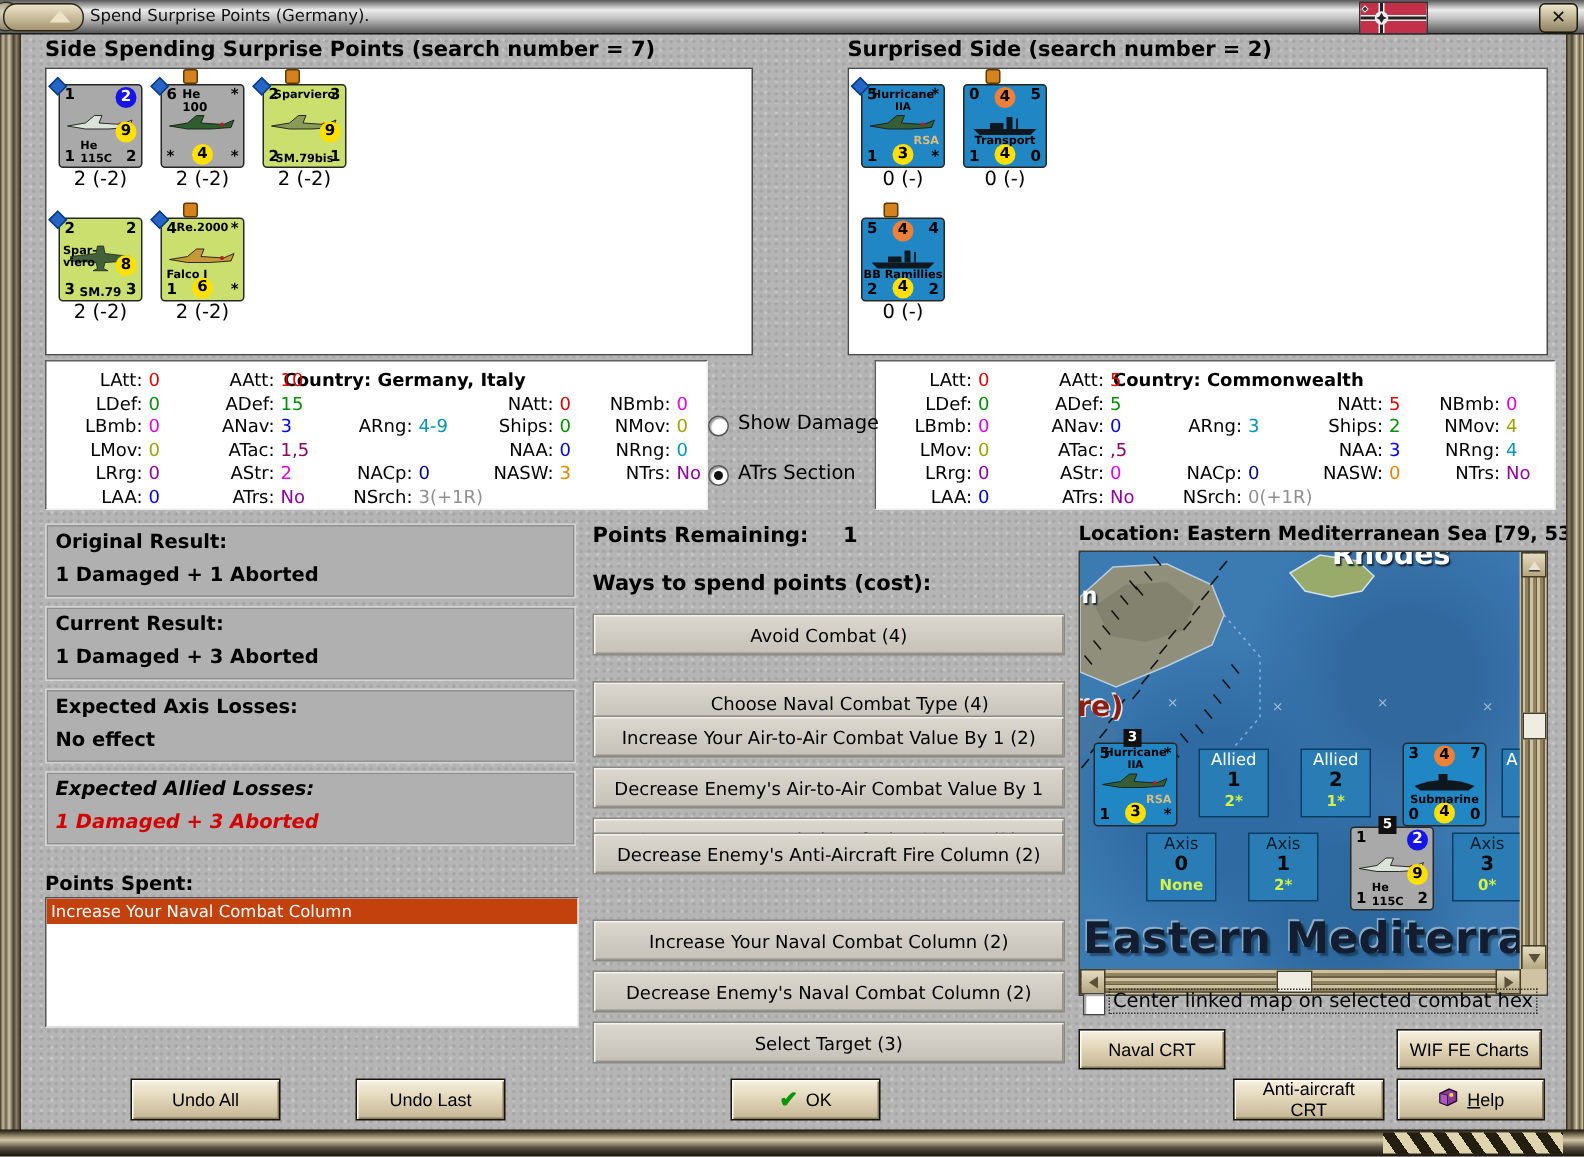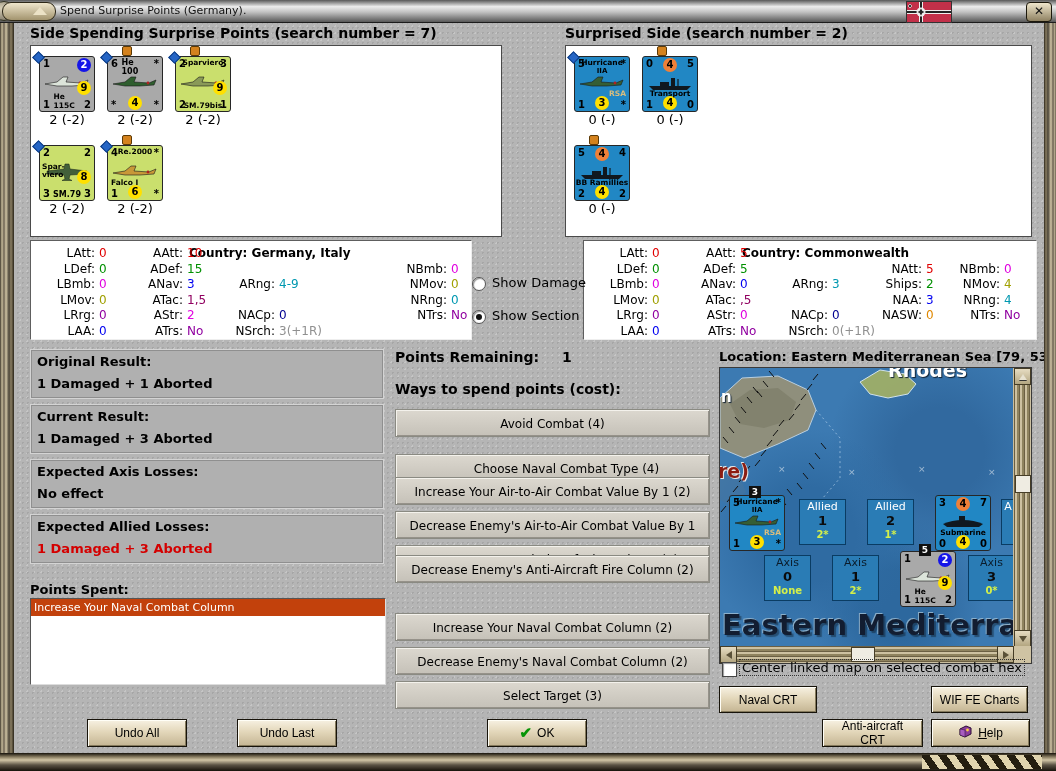--- a/index.html
+++ b/index.html
@@ -316,20 +316,28 @@
           <div class="srow"><span class="lbl">ATrs:</span><span class="val" style="color: rgb(144, 0, 160);">No</span></div>
         </div>
         <div class="scol sc3">
           <div class="srow"></div>
           <div class="srow"></div>
           <div class="srow"><span class="lbl">ARng:</span><span class="val" style="color: rgb(0, 152, 176);">4-9</span></div>
           <div class="srow"></div>
           <div class="srow"><span class="lbl">NACp:</span><span class="val" style="color: rgb(0, 0, 144);">0</span></div>
           <div class="srow"><span class="lbl">NSrch:</span><span class="val" style="color: rgb(144, 144, 144);">3(+1R)</span></div>
         </div>
+        <div class="scol sc4">
+          <div class="srow"></div>
+          <div class="srow"><span class="lbl">NAtt:</span><span class="val" style="color: rgb(224, 0, 0);">0</span></div>
+          <div class="srow"><span class="lbl">Ships:</span><span class="val" style="color: rgb(0, 144, 0);">0</span></div>
+          <div class="srow"><span class="lbl">NAA:</span><span class="val" style="color: rgb(0, 0, 240);">0</span></div>
+          <div class="srow"><span class="lbl">NASW:</span><span class="val" style="color: rgb(224, 136, 0);">3</span></div>
+          <div class="srow"></div>
+        </div>
         <div class="scol sc5">
           <div class="srow"></div>
           <div class="srow"><span class="lbl">NBmb:</span><span class="val" style="color: rgb(224, 0, 224);">0</span></div>
           <div class="srow"><span class="lbl">NMov:</span><span class="val" style="color: rgb(160, 160, 0);">0</span></div>
           <div class="srow"><span class="lbl">NRng:</span><span class="val" style="color: rgb(0, 152, 176);">0</span></div>
           <div class="srow"><span class="lbl">NTrs:</span><span class="val" style="color: rgb(144, 0, 160);">No</span></div>
           <div class="srow"></div>
         </div>
       </div>
     <div class="stats" id="stats-allied" style="left:583px;top:240px;width:452px;height:98px;">
@@ -375,36 +383,36 @@
           <div class="srow"></div>
         </div>
       </div>
 
     <div class="radio-row" style="top:274px;width:125px;">
       <span class="rc"></span>
       <span class="rl">Show Damage</span>
     </div>
     <div class="radio-row" style="top:307px;width:125px;">
       <span class="rc sel"></span>
-      <span class="rl">Show Section</span>
+      <span class="rl">ATrs Section</span>
     </div>
 
     <div class="resultbox" style="top:349px;">
       <div class="rt">Original Result:</div>
       <div class="rv">1 Damaged + 1 Aborted</div>
     </div>
     <div class="resultbox" style="top:404px;">
       <div class="rt">Current Result:</div>
       <div class="rv">1 Damaged + 3 Aborted</div>
     </div>
     <div class="resultbox" style="top:459px;">
       <div class="rt">Expected Axis Losses:</div>
       <div class="rv">No effect</div>
     </div>
-    <div class="resultbox" style="top:514px;">
+    <div class="resultbox" style="top:514px;font-style:italic;">
       <div class="rt">Expected Allied Losses:</div>
       <div class="rv red">1 Damaged + 3 Aborted</div>
     </div>
 
     <div class="blabel" style="left:30px;top:582px;">Points Spent:</div>
     <div class="listbox" id="spent-list">
         <div class="li sel">Increase Your Naval Combat Column</div>
       </div>
 
     <div class="blabel" style="left:395px;top:349px;font-size:14px;">Points Remaining:</div>

